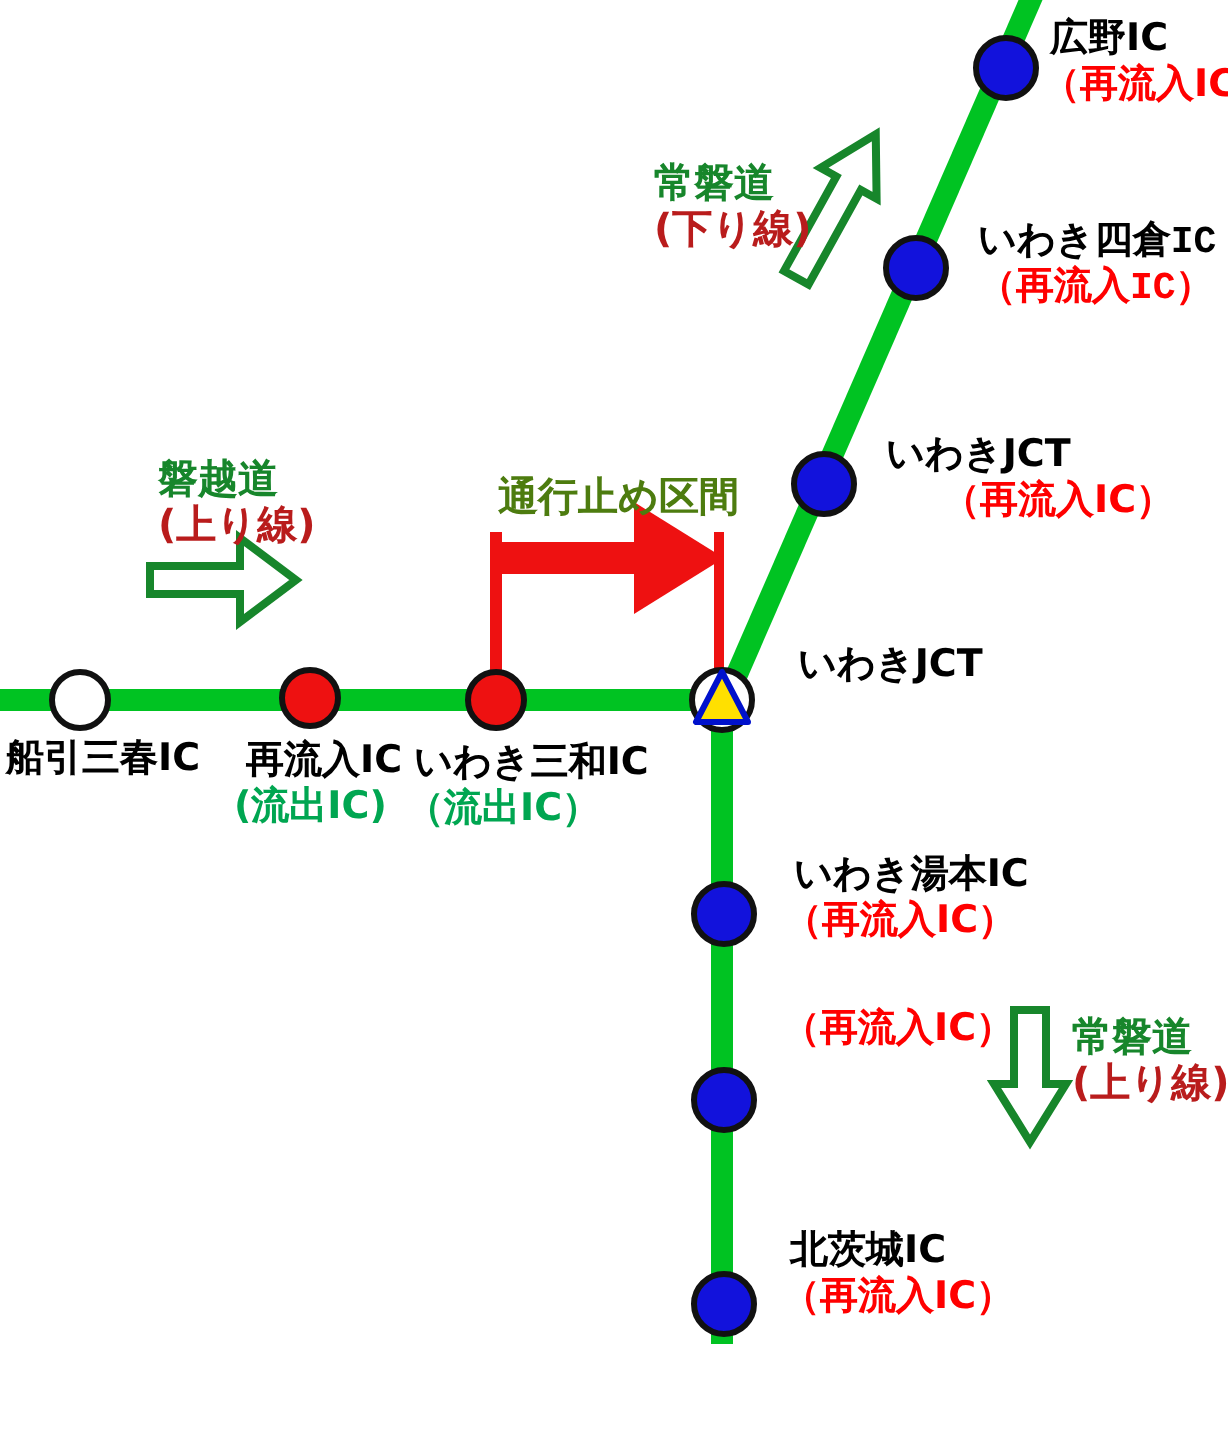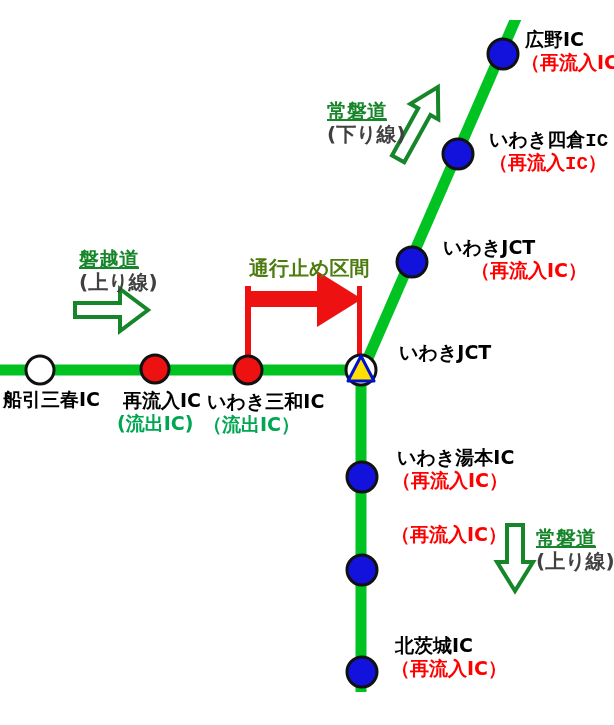--- a/index.html
+++ b/index.html
@@ -2,29 +2,28 @@
 <html><head>
 <meta charset="utf-8">
 <style>
   html,body{margin:0;padding:0;background:#ffffff;}
   #stage{
     position:relative;
     width:614px;height:672px;
     background:#ffffff;
     font-family:"DejaVu Sans","Liberation Sans",sans-serif;
     overflow:hidden;
-    margin-top:20px;
   }
   #diagram-svg{position:absolute;left:0;top:0;}
   .lbl{position:absolute;font-weight:bold;white-space:nowrap;line-height:23px;}
   .ic-name{font-size:19px;color:#000000;}
   .ic-status-red{font-size:19px;color:#ff0000;}
   .ic-status-green{font-size:19px;color:#00a651;}
-  .route-name{font-size:20px;color:#17862b;text-decoration:underline;}
-  .route-dir{font-size:20px;color:#404040;}
+  .route-name{font-size:20px;color:#17862b;}
+  .route-dir{font-size:20px;color:#b91c1c;}
   .closure-text{font-size:20px;color:#4d7c0f;}
   
   #lbl-hirono{left:525px;top:8px;}
   #lbl-hirono .l2{margin-left:-4px;}
   #lbl-yotsukura{left:489px;top:110px;font-family:Liberation Mono, monospace;}
   #lbl-chuo{left:443px;top:216px;}
   #lbl-chuo .l2{margin-left:28px;}
   #lbl-joban-down{left:327px;top:80px;}
   #lbl-banetsu-up{left:79px;top:228px;}
   #lbl-closure{left:249px;top:237px;}

